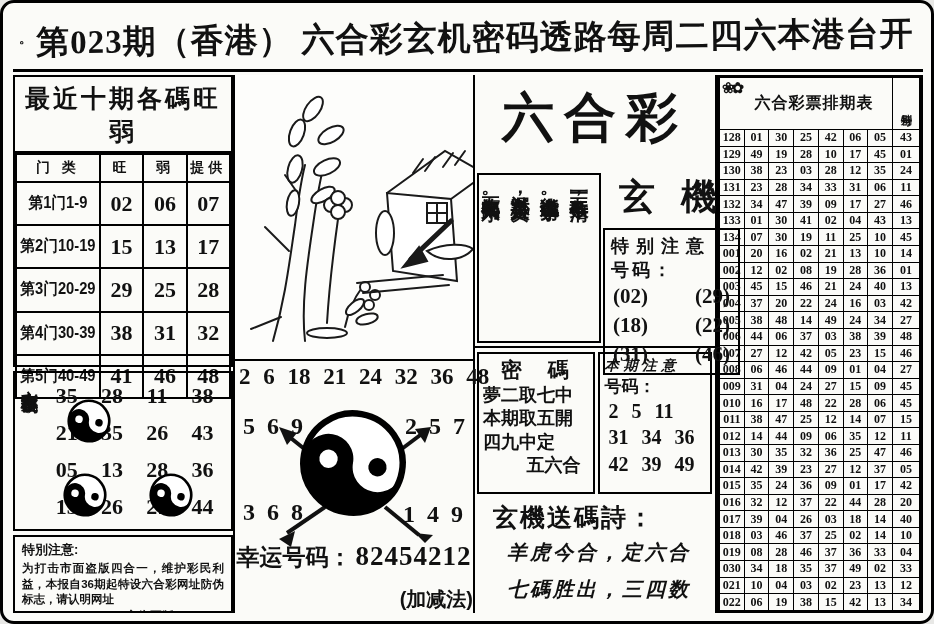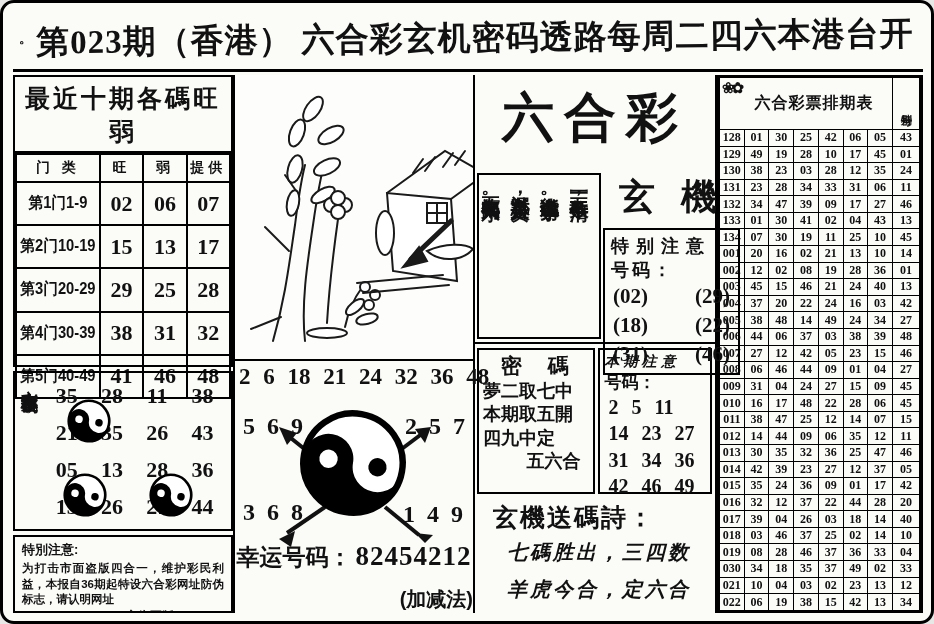--- a/index.html
+++ b/index.html
@@ -352,32 +352,31 @@
               <div class="pw-line">本期取五開</div>
               <div class="pw-line">四九中定</div>
               <div class="pw-line">五六合</div>
             </div>
         </div>
         <div class="current-box">
           <div class="cn-title">本期注意</div>
           <div class="cn-sub">号码：</div>
           <div>
               <div class="cn-row">2 5 11</div>
-              <div class="cn-row">14 23 27</div>
               <div class="cn-row">31 34 36</div>
-              <div class="cn-row">42 46 49</div>
+              <div class="cn-row">42 39 49</div>
             </div>
         </div>
       </div>
 
       <div class="codepoem">
         <div class="cp-title">玄機送碼詩：</div>
         <div>
+            <div class="cp-line">羊虎今合，定六合</div>
             <div class="cp-line">七碼胜出，三四数</div>
-            <div class="cp-line">羊虎今合，定六合</div>
           </div>
       </div>
     </div>
 
     <div class="col col4">
       <table class="schedule">
         <thead>
           <tr class="sch-head">
             <th colspan="7" style="position:relative">
               <span class="sch-flower">❀✿</span>

